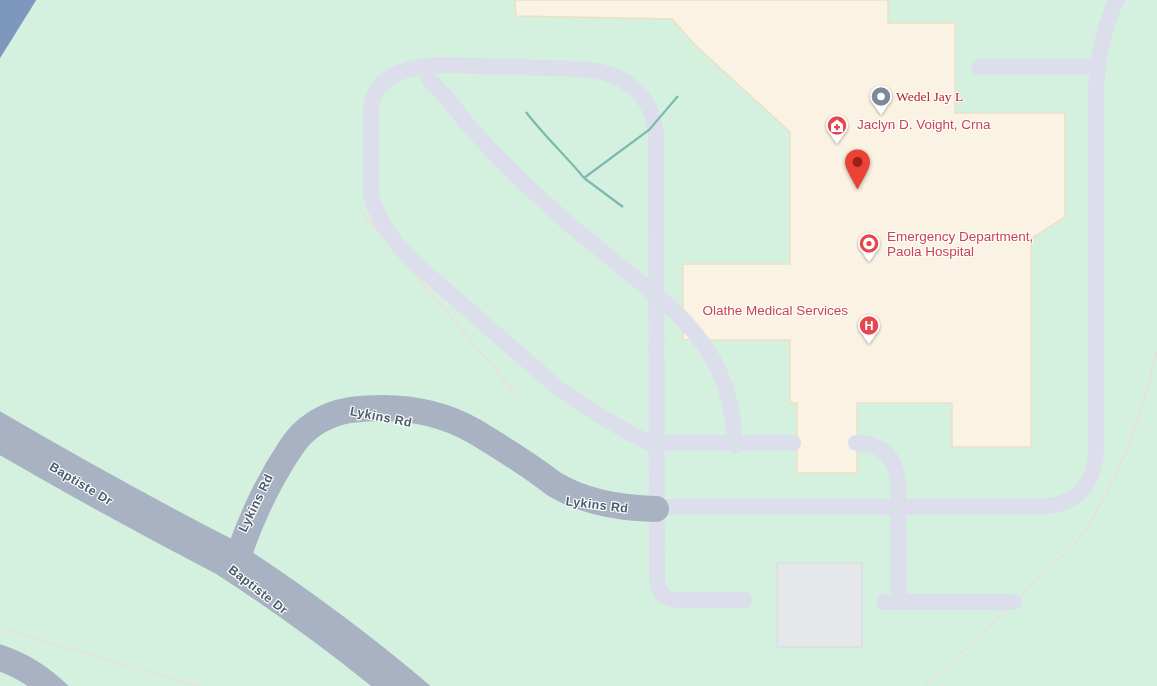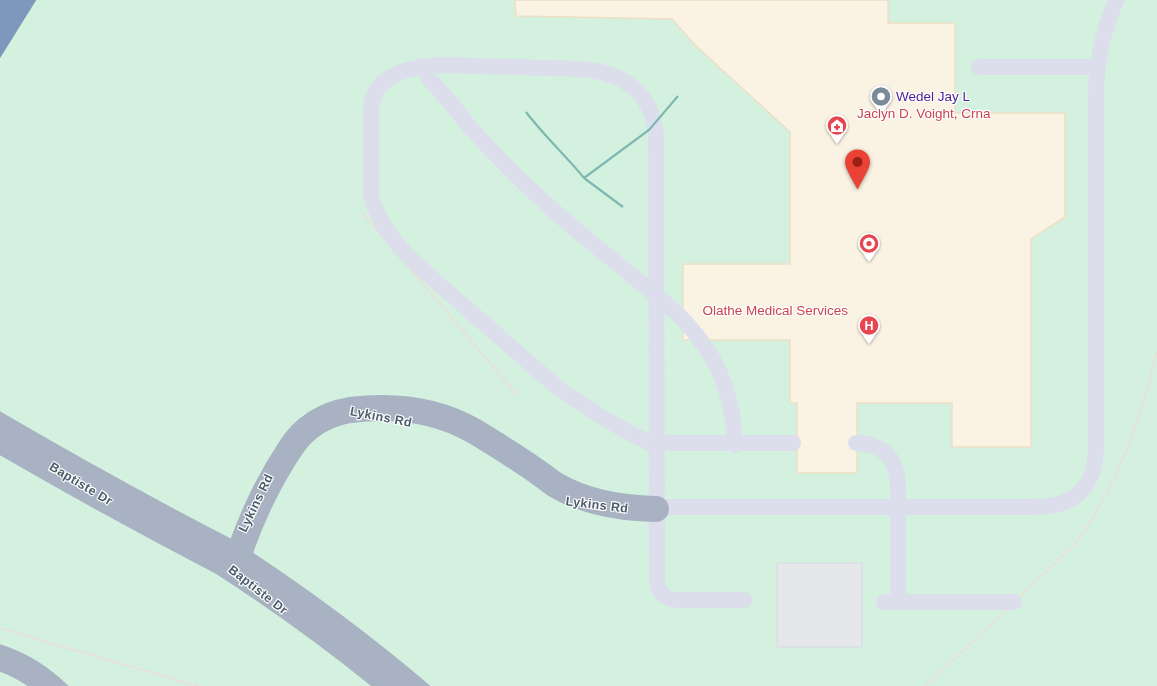--- a/index.html
+++ b/index.html
@@ -15,23 +15,23 @@
   #icon-jaclyn{left:824px;top:113px;}
   #icon-emergency{left:856px;top:231px;}
   #icon-olathe{left:856px;top:313px;}
   #pin{position:absolute;left:843px;top:148px;width:29px;height:43px;filter:drop-shadow(0 1px 2px rgba(0,0,0,.4));cursor:pointer;}
   
   .mk-label{
     position:absolute;font-size:13.5px;line-height:14.5px;white-space:nowrap;cursor:pointer;
     text-shadow:-1px -1px 0 #fff,1px -1px 0 #fff,-1px 1px 0 #fff,1px 1px 0 #fff,0 0 3px #fff;
   }
   .poi-red{color:#c94350;}
-  .poi-gray{color:#4c1d95;}
+  .poi-gray{color:#b91c1c;font-family:Liberation Serif, serif;}
   #lbl-wedel{left:896px;top:90px;}
-  #lbl-jaclyn{left:857px;top:107px;}
+  #lbl-jaclyn{left:857px;top:118px;}
   #lbl-emergency{left:887px;top:230px;}
   #lbl-olathe{right:309px;top:304px;}
   
   .rd-label{
     position:absolute;font-size:12.5px;font-weight:bold;letter-spacing:.4px;color:#4d5d6c;white-space:nowrap;
     text-shadow:-1px -1px 0 #fff,1px -1px 0 #fff,-1px 1px 0 #fff,1px 1px 0 #fff,0 0 2px #fff;
   }
   #rl-lykins-1{left:381px;top:417px;transform:translate(-50%,-50%) rotate(11deg);}
   #rl-lykins-2{left:597px;top:505px;transform:translate(-50%,-50%) rotate(7deg);}
   #rl-lykins-3{left:256px;top:503px;transform:translate(-50%,-50%) rotate(-64deg);}
@@ -111,20 +111,24 @@
     <path d="M14.5 1.5 C7.2 1.5 2 7.2 2 14 C2 19.4 6.2 26 14.5 41.5 C22.8 26 27 19.4 27 14 C27 7.2 21.8 1.5 14.5 1.5 Z" fill="#ea4335"></path>
     <circle cx="14.5" cy="14" r="5" fill="#9a2013"></circle>
   </svg>
 
   <svg class="mk-icon" id="icon-emergency" viewBox="0 0 26 32">
     <path d="M13 31 C10 27 7.5 24 6.5 21 L19.5 21 C18.5 24 16 27 13 31 Z" fill="#fff"></path>
     <circle cx="13" cy="12.5" r="11" fill="#fff"></circle>
     <circle cx="13" cy="12.5" r="9.3" fill="#e8464f"></circle>
     <circle cx="13" cy="12.5" r="4.3" fill="none" stroke="#fff" stroke-width="3.4"></circle>
   </svg>
+  <div class="mk-label poi-red" id="lbl-emergency">
+    <span style="display:block">Emergency Department,</span>
+    <span style="display:block">Paola Hospital</span>
+  </div>
 
   <svg class="mk-icon" id="icon-olathe" viewBox="0 0 26 32">
     <path d="M13 31 C10 27 7.5 24 6.5 21 L19.5 21 C18.5 24 16 27 13 31 Z" fill="#fff"></path>
     <circle cx="13" cy="12.5" r="11" fill="#fff"></circle>
     <circle cx="13" cy="12.5" r="9.3" fill="#e8464f"></circle>
     <text x="13" y="17.2" text-anchor="middle" font-family="Liberation Sans, sans-serif" font-size="12.5" font-weight="bold" fill="#fff">H</text>
   </svg>
   <div class="mk-label poi-red" id="lbl-olathe">Olathe Medical Services</div>
 
 </div>

